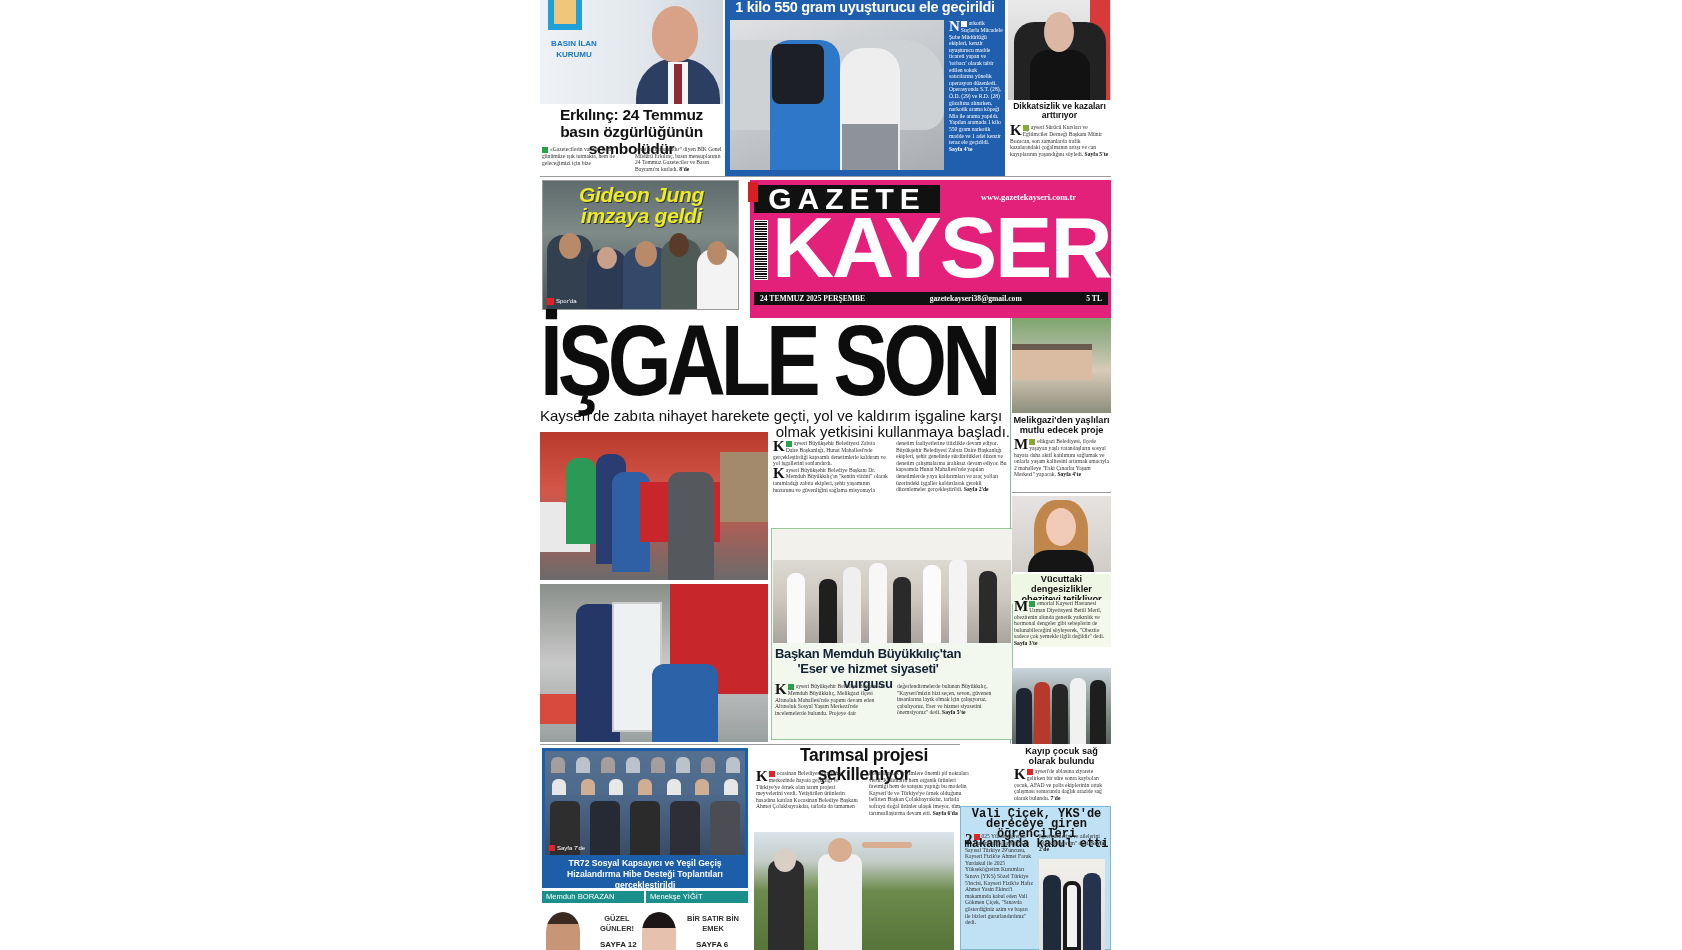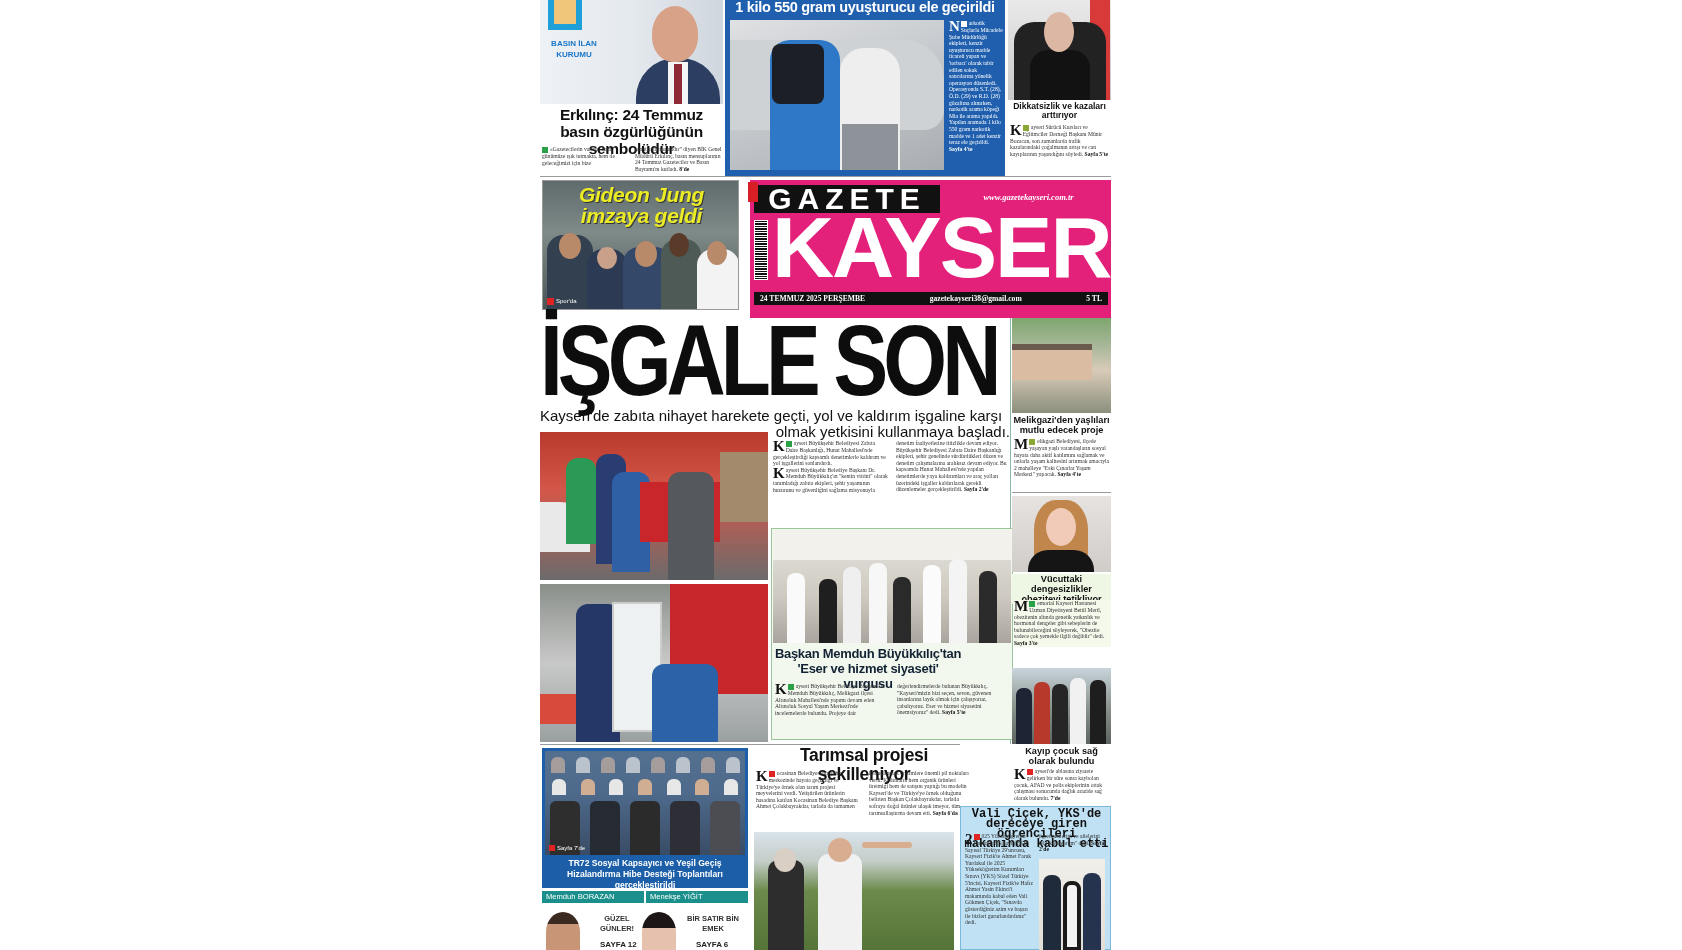--- a/index.html
+++ b/index.html
@@ -50,21 +50,21 @@
   .gid-photo { left: 2px; top: 180px; width: 197px; height: 130px; background: linear-gradient(180deg,#5f6b6c 0%,#7f8b88 40%,#4a5458 100%); border: 1px solid #999; }
   .gid-title { position: absolute; left: 0; top: 3px; width: 197px; text-align: center; color: #ecec25; font-size: 21px; line-height: 21px; text-shadow: 1px 1px 0 #333; font-style: italic; }
   .gid-p { position: absolute; bottom: 0; background: #2d3a4a; border-radius: 16px 16px 0 0; }
   .gid-h { position: absolute; border-radius: 50%; background: #b88a6a; }
   .gid-tag { position: absolute; left: 4px; bottom: 4px; font-family: "Liberation Sans", sans-serif; font-size: 6px; color: #fff; }
   .gid-tag span.sq { display: inline-block; width: 7px; height: 7px; background: #e02323; margin-right: 2px; vertical-align: middle; }
 
   .mast { left: 210px; top: 180px; width: 361px; height: 138px; background: #e3207a; }
   .mast-gazete { position: absolute; left: 4px; top: 5px; width: 186px; height: 28px; background: #111; color: #fff; font-family: "Liberation Sans", sans-serif; font-weight: bold; font-size: 30px; line-height: 28px; letter-spacing: 6px; text-align: center; }
   .mast-flag { position: absolute; left: -2px; top: 2px; width: 10px; height: 20px; background: #d81f26; }
-  .mast-url { position: absolute; left: 196px; top: 12px; width: 165px; color: #fff; font-size: 8.5px; font-weight: bold; text-align: center; font-style: italic; }
+  .mast-url { position: absolute; left: 196px; top: 12px; width: 165px; color: #fff; font-size: 8.5px; font-weight: bold; text-align: center; }
   .mast-barcode { position: absolute; left: 4px; top: 40px; width: 14px; height: 60px; background: repeating-linear-gradient(180deg,#111 0 1px,#fff 1px 2px,#111 2px 4px,#fff 4px 5px); border: 1px solid #fff; }
   .mast-kayseri { position: absolute; left: 22px; top: 30px; width: 336px; height: 74px; color: #fff; font-family: "Liberation Sans", sans-serif; font-weight: bold; font-size: 86px; line-height: 74px; letter-spacing: -2px; text-align: left; }
   .mast-bar { position: absolute; left: 4px; top: 112px; width: 354px; height: 13px; background: #111; color: #fff; font-size: 7.6px; font-weight: bold; line-height: 13px; display: flex; justify-content: space-between; padding: 0 6px; }
 
   
   .hl { left: 0; top: 314px; width: 470px; height: 92px; font-family: "Liberation Sans", sans-serif; font-weight: 900; font-size: 100px; line-height: 92px; color: #0d0d0d; letter-spacing: -6px; transform: scaleX(0.82); transform-origin: left top; white-space: nowrap; }
   .subhl { left: 0; top: 408px; width: 470px; font-family: "Liberation Sans", sans-serif; font-size: 15px; line-height: 16px; color: #111; text-align: justify; }
   .subhl2 { text-align: right; }
 
   .zab1 { left: 0; top: 432px; width: 228px; height: 148px; background: linear-gradient(180deg,#b93a2c 0%,#d3574a 40%,#6b6b6b 100%); }

